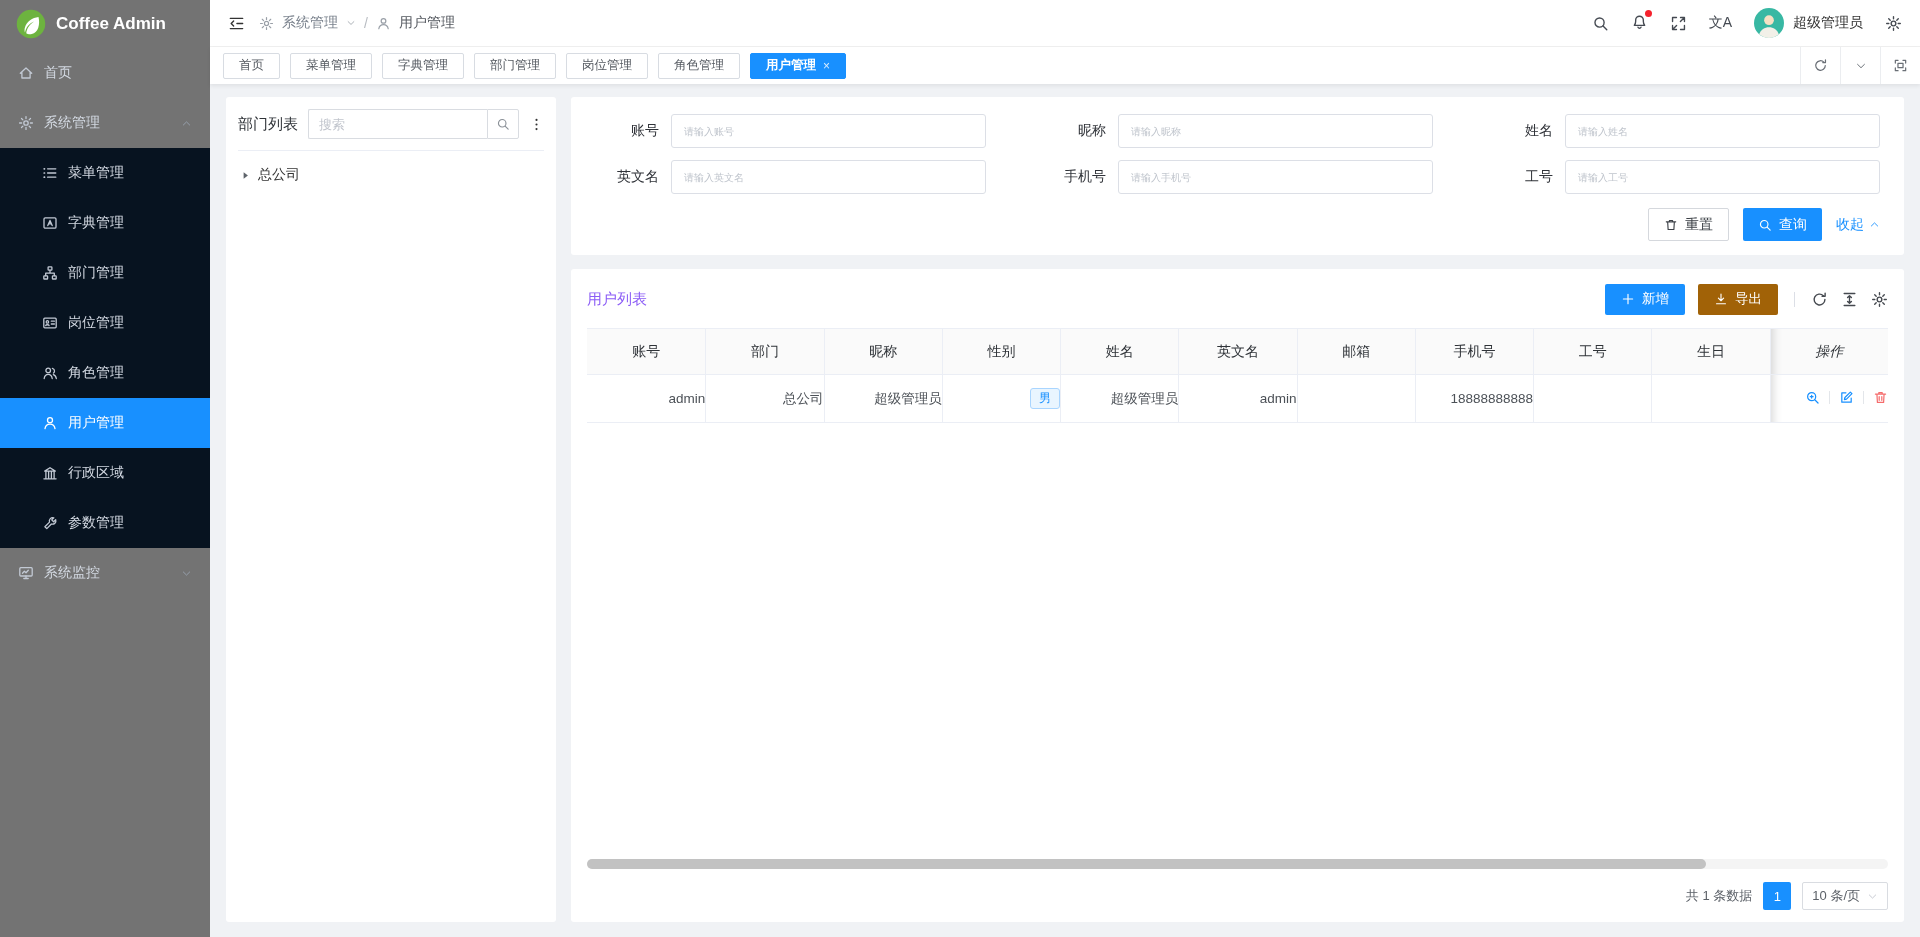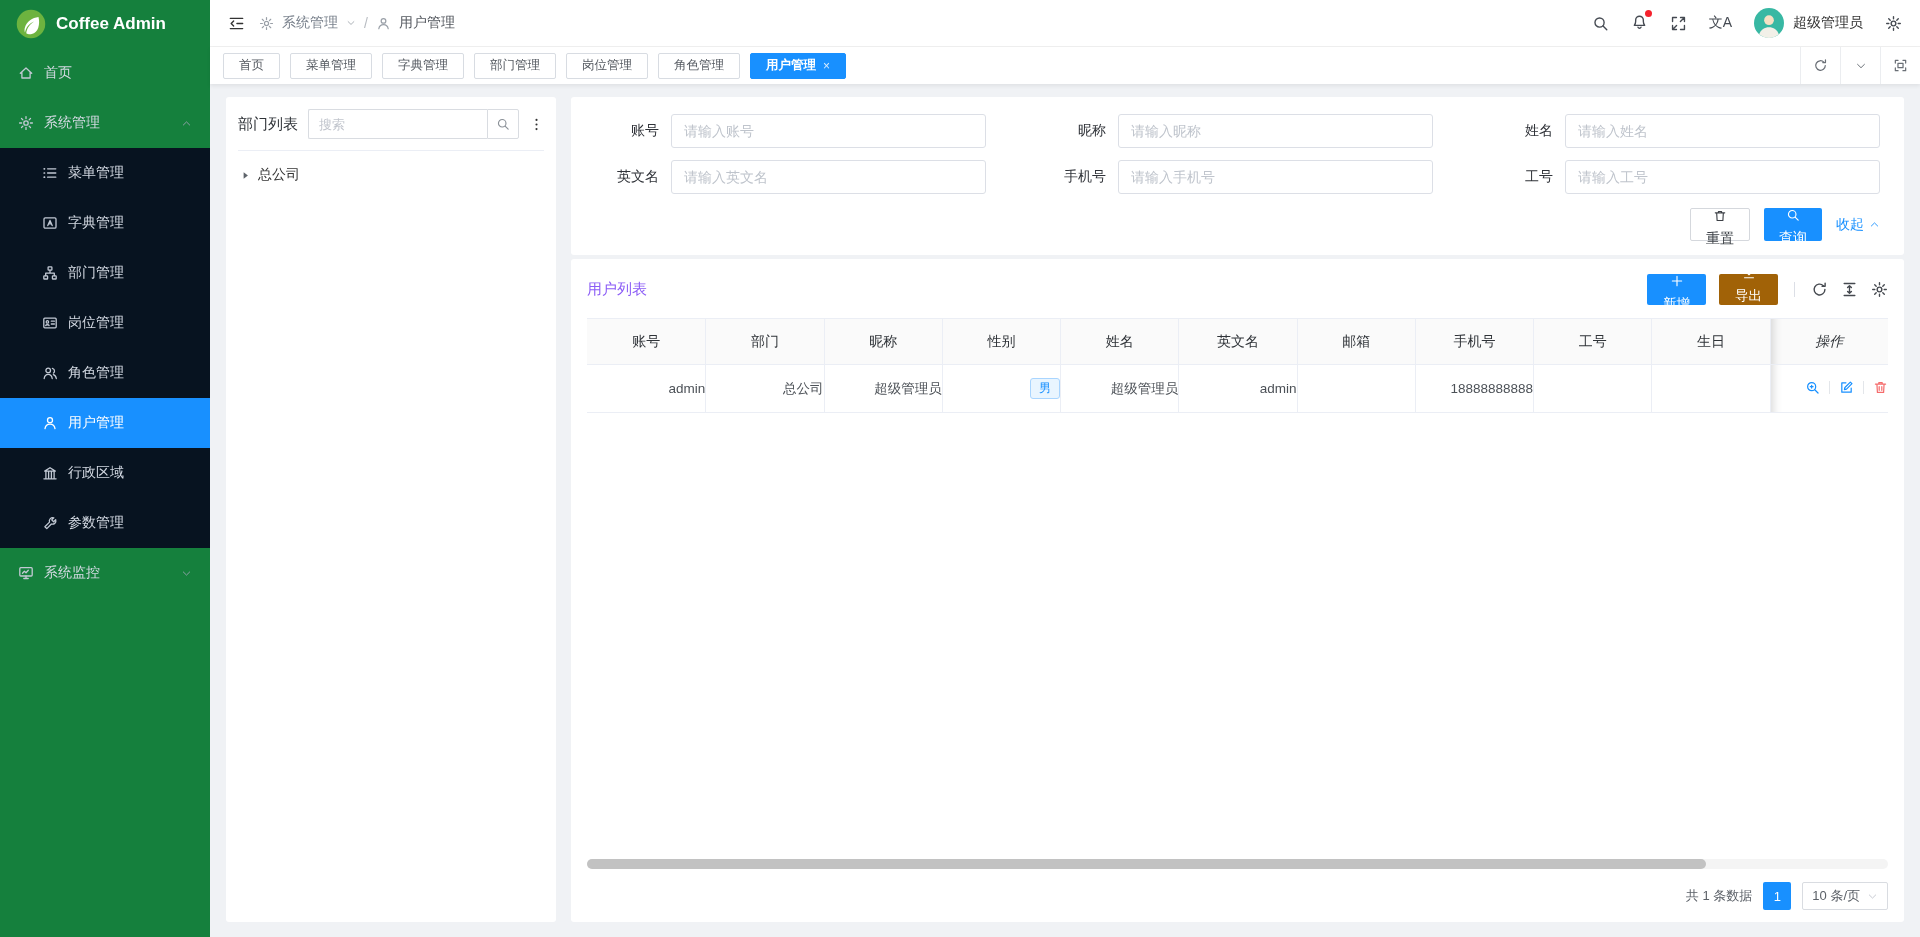--- a/index.html
+++ b/index.html
@@ -4,21 +4,21 @@
 <style>
   * { box-sizing: border-box; margin: 0; padding: 0; }
   html,body { width:1920px; height:937px; overflow:hidden; }
   body { font-family:"Liberation Sans","DejaVu Sans",sans-serif; font-size:14px; color:#333; background:#f0f2f5; }
   .icon svg { width:1em; height:1em; display:block; }
   .icon { display:inline-flex; align-items:center; justify-content:center; flex:none; }
 
   .app { display:flex; width:1920px; height:937px; }
 
   
-  .sidebar { width:210px; flex:none; background:#15803d; color:#d3d9e2; display:flex; flex-direction:column; }
+  .sidebar { width:210px; flex:none; background:#737373; color:#d3d9e2; display:flex; flex-direction:column; }
   .logo { height:48px; display:flex; align-items:center; gap:10px; padding:0 16px; flex:none; }
   .logo-mark svg { width:30px; height:30px; display:block; }
   .logo-text { color:#fff; font-weight:bold; font-size:17px; white-space:nowrap; }
   .menu { flex:1; overflow:hidden; }
   .menu-item { height:50px; display:flex; align-items:center; gap:10px; padding:0 18px; font-size:14px; cursor:pointer; color:#d3d9e2; }
   .menu-item .mi { font-size:16px; color:#c2c9d4; }
   .menu-item .chev { margin-left:auto; font-size:11px; color:#9aa4b2; }
   .submenu { background:#071320; }
   .submenu .menu-item { padding-left:42px; }
   .menu-item.active { background:#1890ff; color:#fff; }
@@ -59,30 +59,30 @@
   .dept-search { flex:1; display:flex; min-width:0; }
   .dept-search input { flex:1; min-width:0; height:30px; border:1px solid #d9dce1; border-right:none; border-radius:2px 0 0 2px; padding:0 10px; font-size:13px; color:#333; outline:none; }
   .dept-search input::placeholder { color:#c0c4cc; }
   .dept-search-btn { width:32px; height:30px; border:1px solid #d9dce1; border-radius:0 2px 2px 0; background:#fff; display:flex; align-items:center; justify-content:center; color:#8a9097; font-size:14px; cursor:pointer; }
   .dept-dots { font-size:15px; color:#333; cursor:pointer; }
   .tree { padding-top:12px; }
   .tree-node { display:flex; align-items:center; gap:7px; font-size:14px; color:#333; padding:3px 2px; cursor:pointer; }
   .tree-node .icon { font-size:11px; color:#5f646b; }
 
   
-  .right-col { flex:1; display:flex; flex-direction:column; gap:4px; min-width:0; }
+  .right-col { flex:1; display:flex; flex-direction:column; gap:14px; min-width:0; }
 
   .filter-card { background:#fff; border-radius:3px; padding:17px 24px 14px; flex:none; }
   .form-grid { display:grid; grid-template-columns:repeat(3,1fr); column-gap:56px; row-gap:12px; }
   .form-item { display:flex; align-items:center; min-width:0; }
   .form-label { width:64px; flex:none; text-align:right; margin-right:12px; font-size:14px; color:#303339; white-space:nowrap; }
-  .form-item input { flex:1; min-width:0; height:34px; border:1px solid #dcdfe6; border-radius:3px; padding:0 12px; font-size:14px; color:#333; outline:none; }
+  .form-item input { flex:1; min-width:0; height:34px; border:1px solid #dcdfe6; border-radius:3px; padding:0 12px; font-size:10px; color:#333; outline:none; }
   .form-item input::placeholder { color:#bfc4cc; }
   .form-actions { display:flex; justify-content:flex-end; align-items:center; gap:14px; margin-top:14px; }
-  .btn { height:33px; padding:0 15px; border-radius:2px; font-size:14px; display:inline-flex; align-items:center; gap:7px; cursor:pointer; border:none; white-space:nowrap;flex-direction:column; }
+  .btn { height:33px; padding:0 15px; border-radius:2px; font-size:14px; display:inline-flex; align-items:center; gap:7px; cursor:pointer; border:none; white-space:nowrap; }
   .btn .icon { font-size:14px; }
   .btn-plain { background:#fff; border:1px solid #d5d8dd; color:#3c4046; }
   .btn-primary { background:#1890ff; color:#fff; }
   .btn-export { background:#a16207; color:#fff;justify-content:flex-end; }
   .link-collapse { color:#1890ff; font-size:14px; display:inline-flex; align-items:center; gap:5px; cursor:pointer; }
   .link-collapse .icon { font-size:11px; }
 
   
   .table-card { flex:1; background:#fff; border-radius:3px; padding:12px 16px; display:flex; flex-direction:column; min-height:0; }
   .table-toolbar { display:flex; align-items:center; height:36px; margin-bottom:11px; flex:none; }

